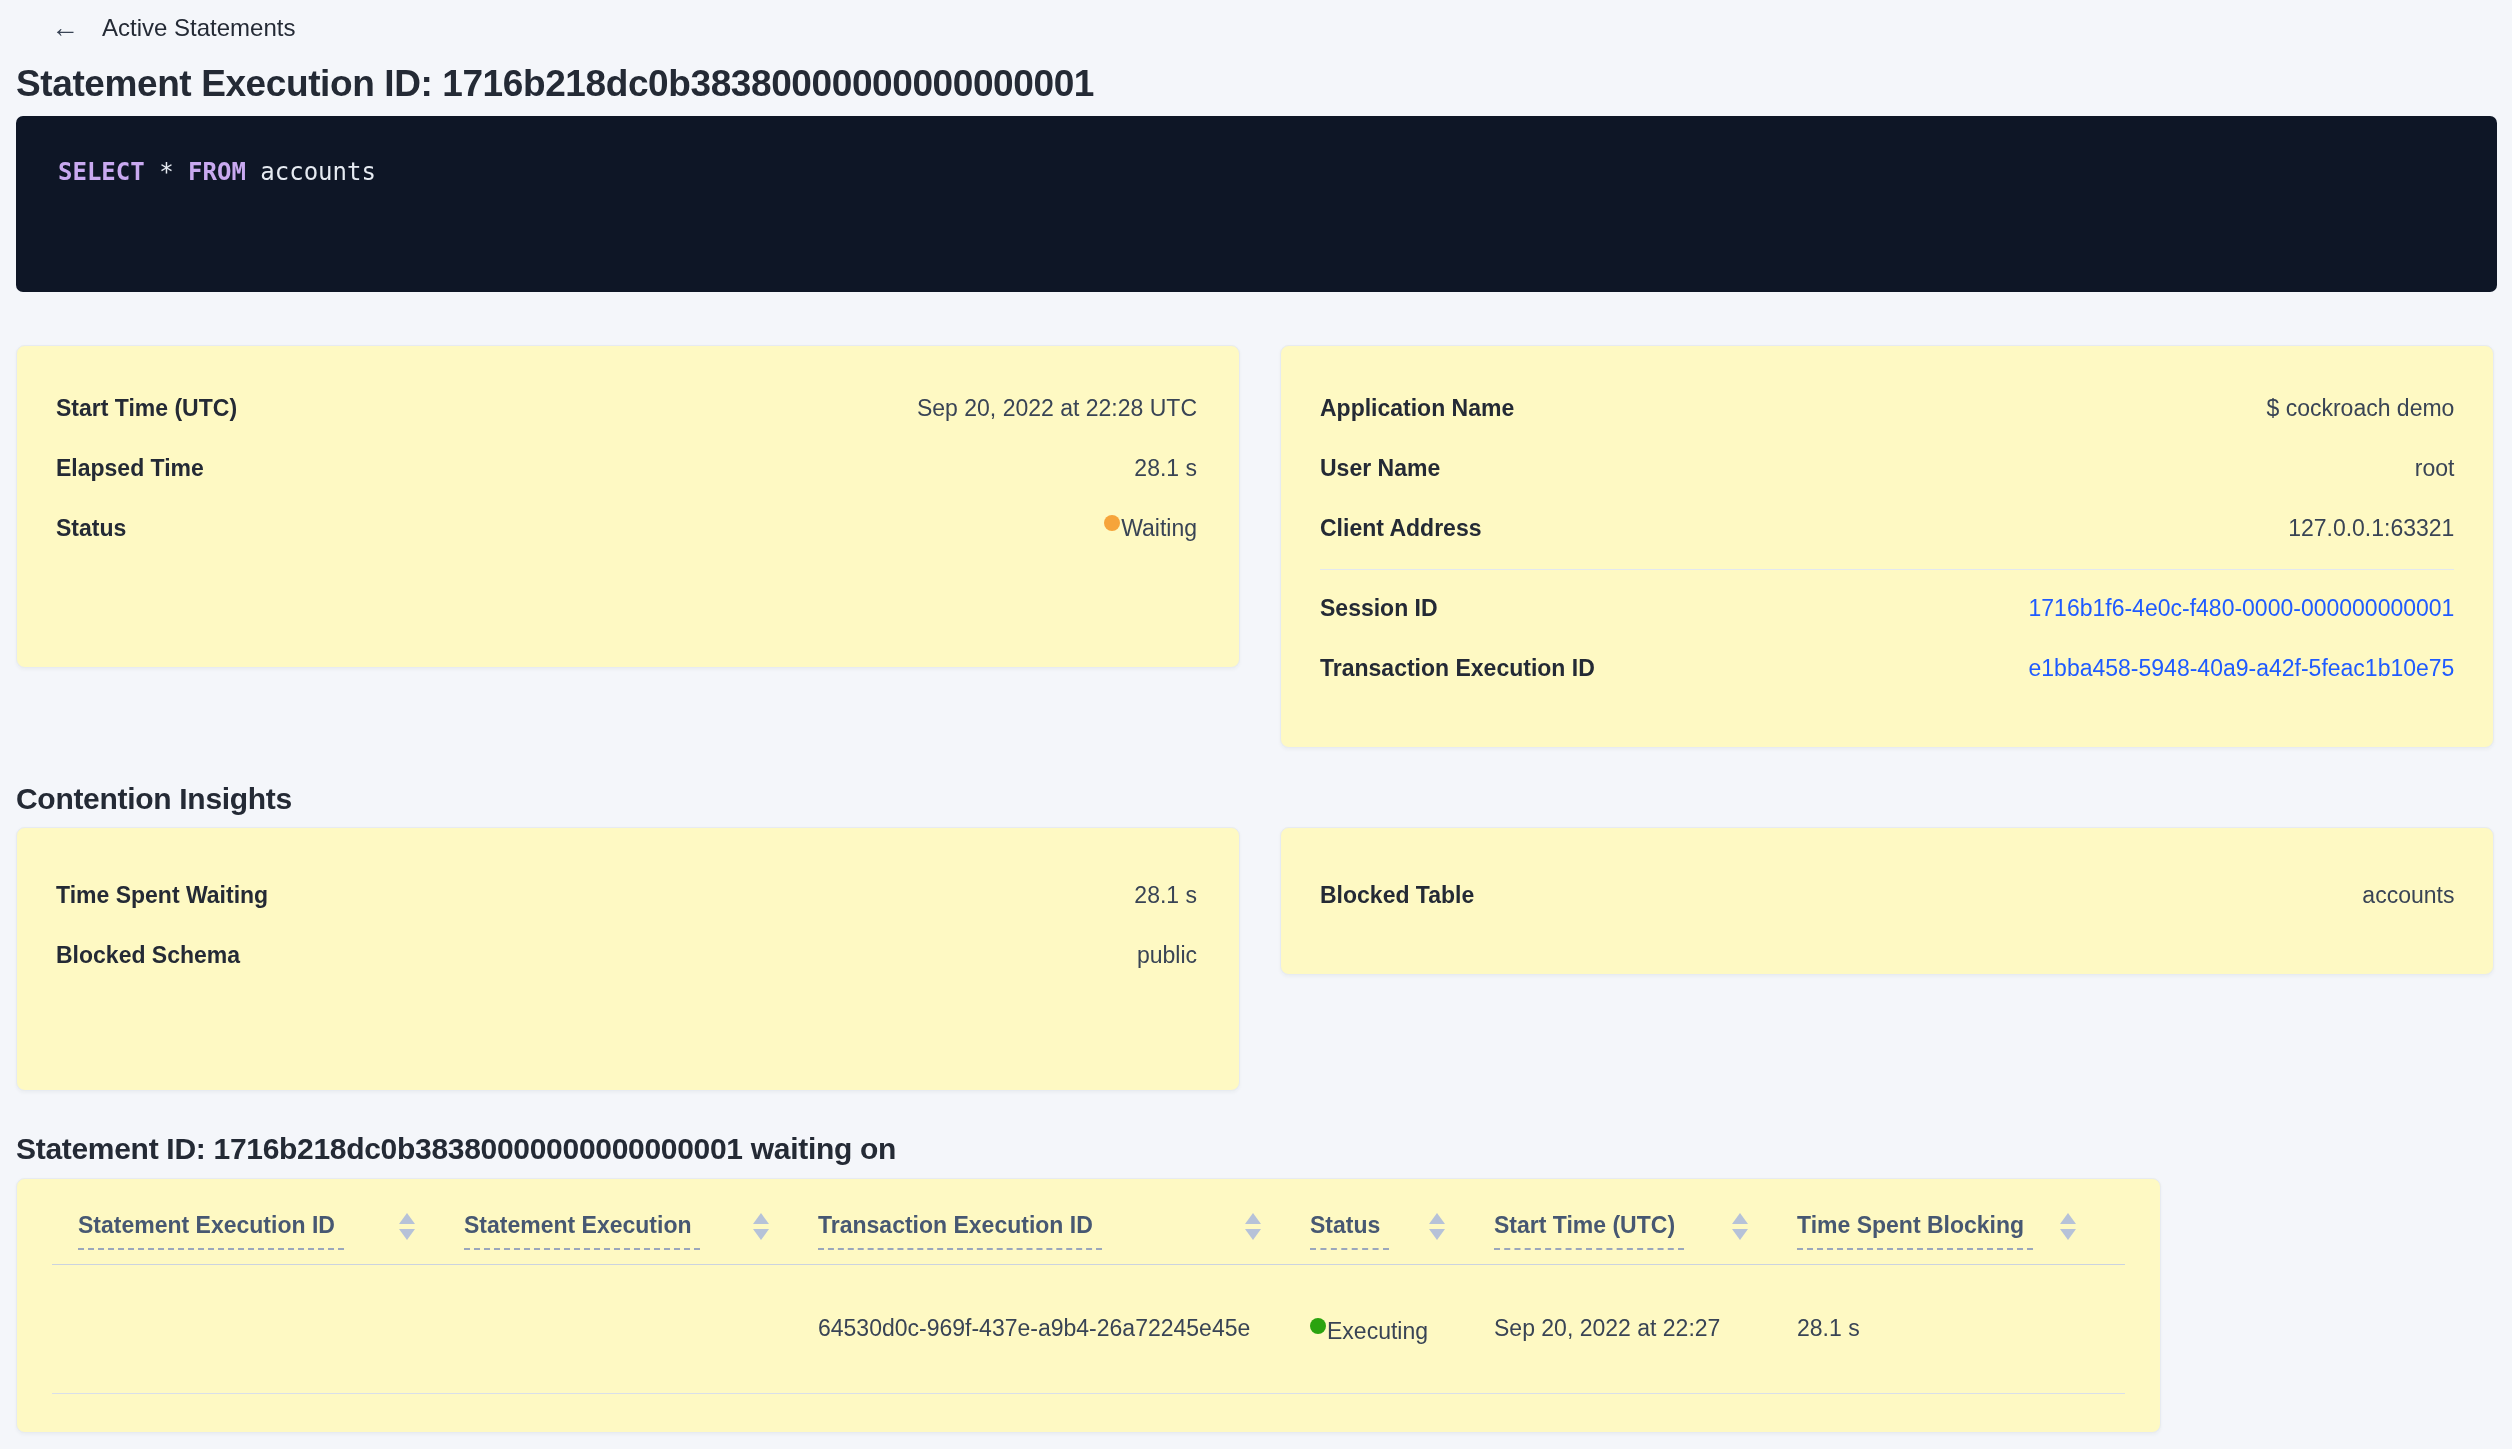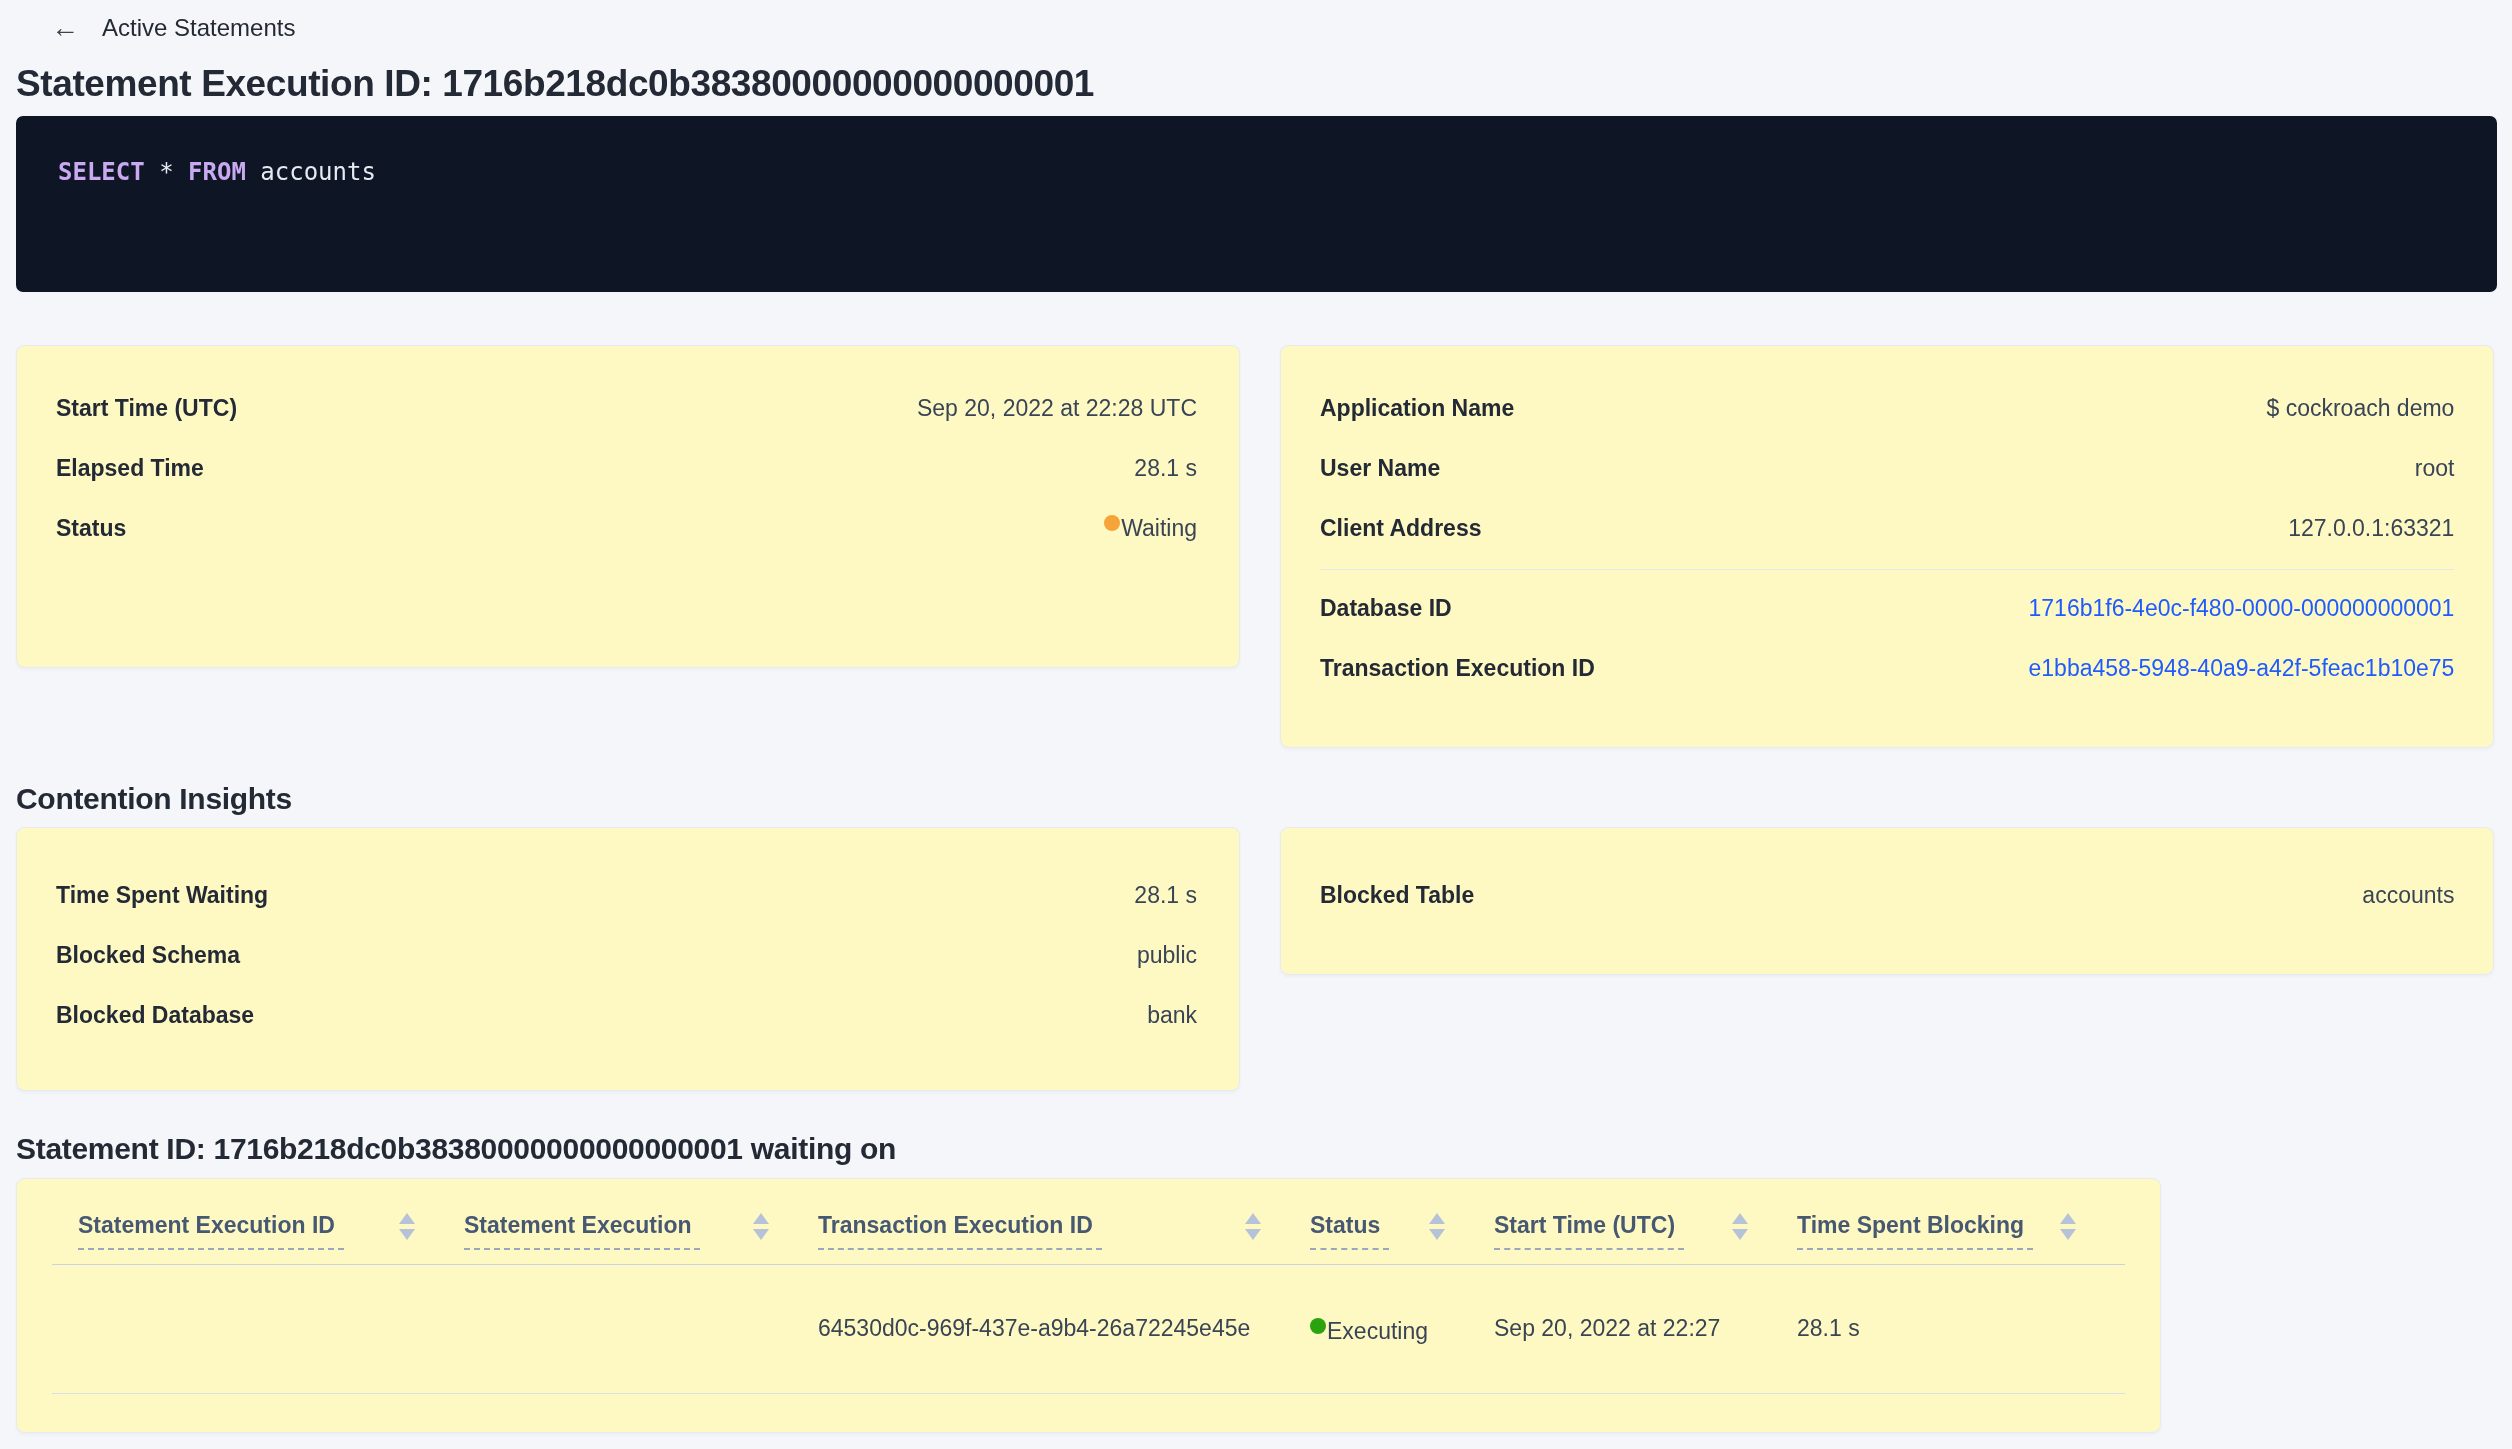--- a/index.html
+++ b/index.html
@@ -137,21 +137,21 @@
       <div class="kv-row">
         <span class="kv-label">User Name</span>
         <span class="kv-value">root</span>
       </div>
       <div class="kv-row">
         <span class="kv-label">Client Address</span>
         <span class="kv-value">127.0.0.1:63321</span>
       </div>
       <div class="card-divider"></div>
       <div class="kv-row">
-        <span class="kv-label">Database ID</span>
+        <span class="kv-label">Session ID</span>
         <a class="kv-value kv-link">1716b1f6-4e0c-f480-0000-000000000001</a>
       </div>
       <div class="kv-row">
         <span class="kv-label">Transaction Execution ID</span>
         <a class="kv-value kv-link">e1bba458-5948-40a9-a42f-5feac1b10e75</a>
       </div>
     </div>
 
   </div>
 
@@ -160,24 +160,20 @@
   <div class="cards-row row-contention">
 
     <div class="card card-left card-contention-left">
       <div class="kv-row">
         <span class="kv-label">Time Spent Waiting</span>
         <span class="kv-value">28.1 s</span>
       </div>
       <div class="kv-row">
         <span class="kv-label">Blocked Schema</span>
         <span class="kv-value">public</span>
-      </div>
-      <div class="kv-row">
-        <span class="kv-label">Blocked Database</span>
-        <span class="kv-value">bank</span>
       </div>
     </div>
 
     <div class="card card-right card-contention-right">
       <div class="kv-row">
         <span class="kv-label">Blocked Table</span>
         <span class="kv-value">accounts</span>
       </div>
     </div>
 

